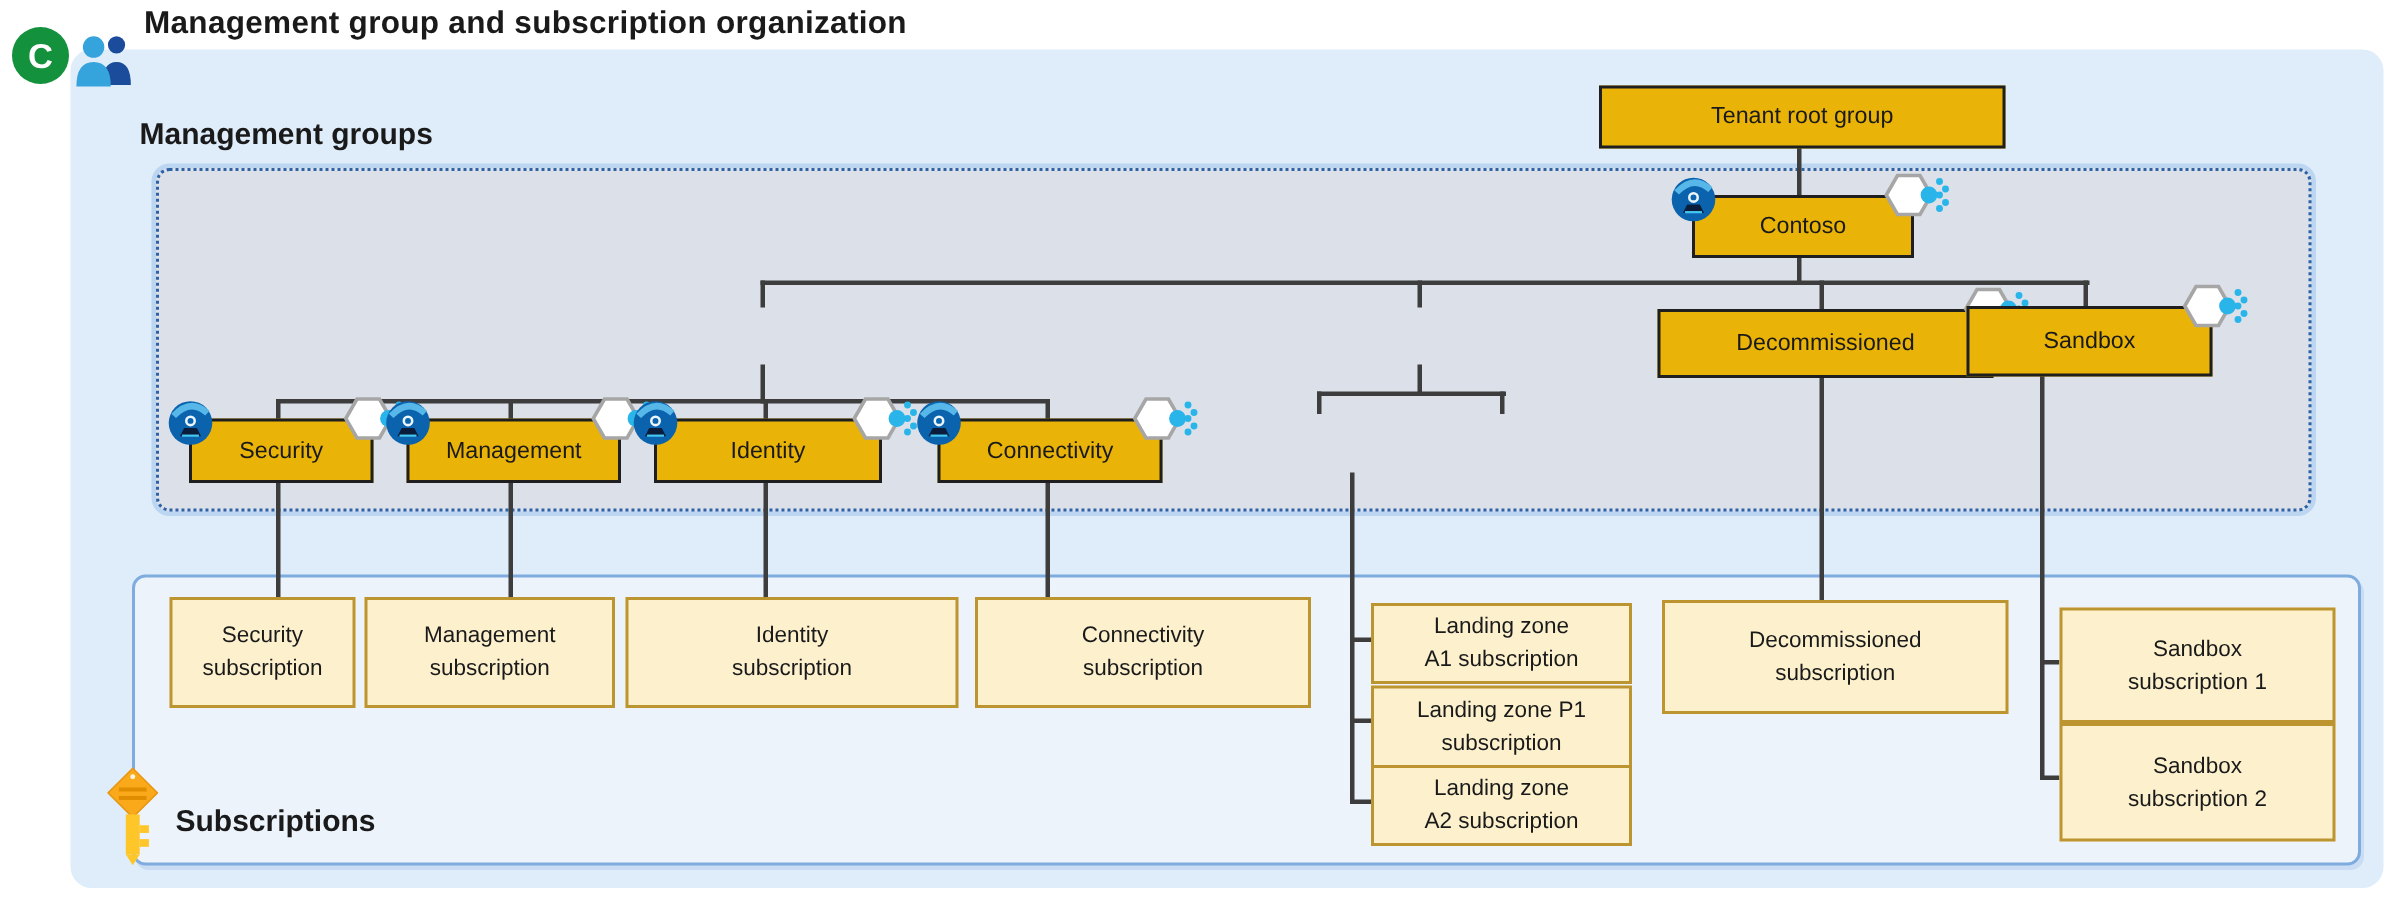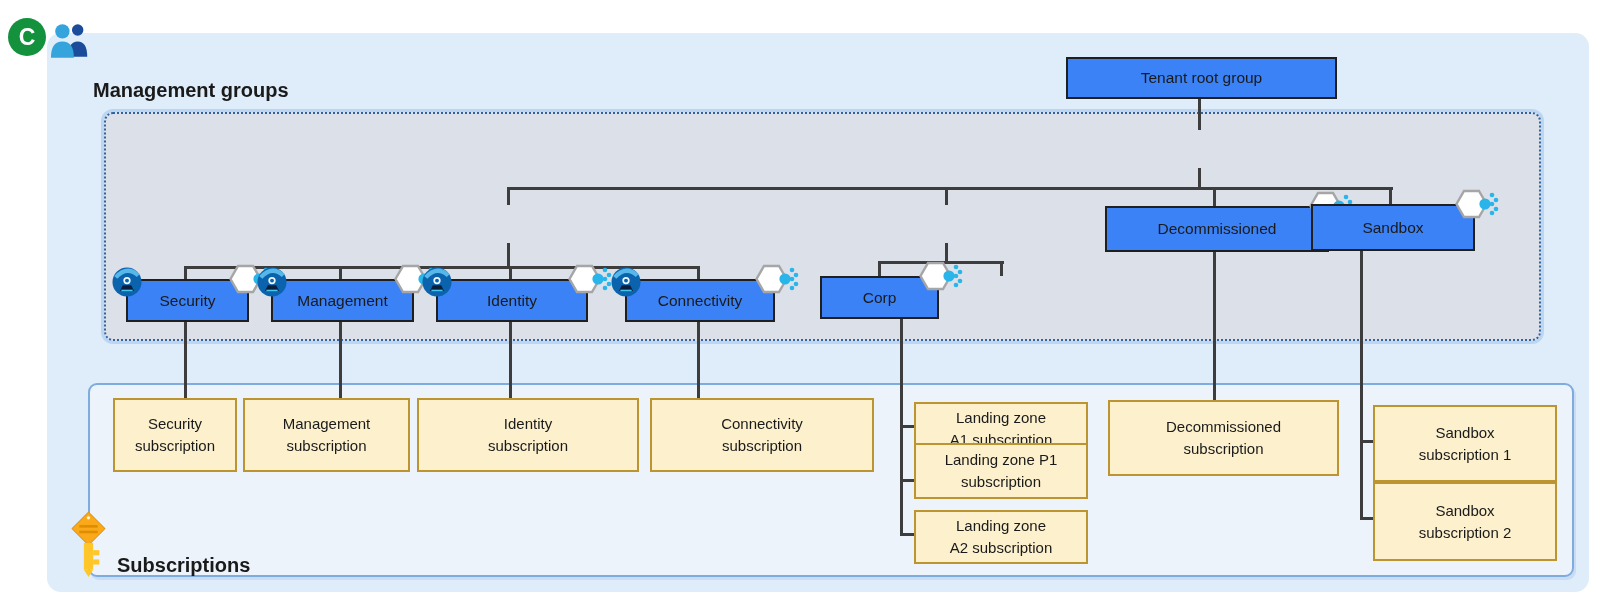--- a/index.html
+++ b/index.html
@@ -23,37 +23,37 @@
     background:#ECF3FB; border:2px solid #7FACDF; border-radius:9px;
     box-shadow:2px 3px 0 0 #C9DCF3;
   }
   
   .page-title {
     position:absolute; left:96px; top:4px; font-size:21px; font-weight:bold;
     letter-spacing:0.2px;
   }
   .section-label { position:absolute; font-size:20px; font-weight:bold; z-index:6; }
   .mg-label   { left:93px;  top:79px; }
-  .subs-label { left:117px; top:537px;margin-top:17px; }
+  .subs-label { left:117px; top:537px; }
   
   .badge {
     position:absolute; left:8px; top:18px; width:38px; height:38px;
     border-radius:50%; background:#14913C; color:#ffffff; font-weight:bold;
     font-size:23px; display:flex; align-items:center; justify-content:center;
     z-index:7;
   }
   .people-icon { position:absolute; left:50px; top:21px; width:42px; height:37px; z-index:7; }
   .key-icon    { position:absolute; left:70px; top:511px; width:37px; height:66px; z-index:7; }
   
   .line { position:absolute; background:#3D3D3D; z-index:2; }
   .line.v { width:3px; }
   .line.h { height:3px; }
   
   .mg-node {
-    position:absolute; background:#3b82f6; border:2px solid #1F1F1F;
+    position:absolute; background:#eab308; border:2px solid #1F1F1F;
     display:flex; align-items:center; justify-content:center;
     font-size:15.5px; z-index:3; text-align:center;
   }
   .mg-icon { position:absolute; left:-16px; top:-14px; width:30px; height:30px; z-index:4; }
   .policy-icon { position:absolute; right:-26px; top:-19px; width:48px; height:38px; z-index:4; }
   
   .sub-node {
     position:absolute; background:#FCF0CD; border:2px solid #BD9530;
     display:flex; align-items:center; justify-content:center;
     font-size:15px; line-height:1.45; z-index:3; text-align:center;
@@ -99,20 +99,21 @@
         <rect x="22.5" y="47" width="6" height="5" fill="#FFC629"></rect>
         <path d="M13.5 57 L18 64 L22.5 57 Z" fill="#FFC629"></path>
       </symbol>
     </defs>
   </svg>
 
   <div class="badge">C</div>
   <svg class="people-icon">
       <use href="#sym-people"></use>
     </svg>
+  <div class="page-title">Management group and subscription organization</div>
 
   <div class="outer-box"></div>
   <div class="mg-container"></div>
   <div class="subs-container"></div>
 
   <div class="section-label mg-label">Management groups</div>
   <div class="section-label subs-label">Subscriptions</div>
   <svg class="key-icon">
       <use href="#sym-key"></use>
     </svg>
@@ -139,20 +140,29 @@
   <div class="line h" style="left:900px;top:479px;width:14px"></div>
   <div class="line h" style="left:900px;top:533px;width:14px"></div>
   <div class="line v" style="left:1360px;top:247px;height:273px"></div>
   <div class="line h" style="left:1360px;top:440px;width:13px"></div>
   <div class="line h" style="left:1360px;top:517px;width:13px"></div>
 
   <div class="mg-node" style="left:1066px;top:57px;width:267px;height:38px">
     <span>Tenant root group</span>
   </div>
 
+  <div class="mg-node" style="left:1128px;top:130px;width:144px;height:38px">
+    <svg class="mg-icon">
+        <use href="#sym-mg"></use>
+      </svg>
+    <span>Contoso</span>
+    <svg class="policy-icon">
+        <use href="#sym-policy"></use>
+      </svg>
+  </div>
 
 
 
   <div class="mg-node" style="left:1105px;top:206px;width:220px;height:42px">
     <span>Decommissioned</span>
     <svg class="policy-icon">
         <use href="#sym-policy"></use>
       </svg>
   </div>
 
@@ -196,44 +206,38 @@
   <div class="mg-node" style="left:625px;top:279px;width:146px;height:39px">
     <svg class="mg-icon">
         <use href="#sym-mg"></use>
       </svg>
     <span>Connectivity</span>
     <svg class="policy-icon">
         <use href="#sym-policy"></use>
       </svg>
   </div>
 
-  <div class="mg-node" style="left:820px;top:276px;width:115px;height:39px">
-    <span>Corp</span>
-    <svg class="policy-icon">
-        <use href="#sym-policy"></use>
-      </svg>
-  </div>
 
 
   <div class="sub-node" style="left:113px;top:398px;width:120px;height:70px">Security
 subscription</div>
 
   <div class="sub-node" style="left:243px;top:398px;width:163px;height:70px">Management
 subscription</div>
 
   <div class="sub-node" style="left:417px;top:398px;width:218px;height:70px">Identity
 subscription</div>
 
   <div class="sub-node" style="left:650px;top:398px;width:220px;height:70px">Connectivity
 subscription</div>
 
   <div class="sub-node" style="left:914px;top:402px;width:170px;height:50px">Landing zone
 A1 subscription</div>
 
-  <div class="sub-node" style="left:914px;top:443px;width:170px;height:52px">Landing zone P1
+  <div class="sub-node" style="left:914px;top:457px;width:170px;height:52px">Landing zone P1
 subscription</div>
 
   <div class="sub-node" style="left:914px;top:510px;width:170px;height:50px">Landing zone
 A2 subscription</div>
 
   <div class="sub-node" style="left:1108px;top:400px;width:227px;height:72px">Decommissioned
 subscription</div>
 
   <div class="sub-node" style="left:1373px;top:405px;width:180px;height:73px">Sandbox
 subscription 1</div>

